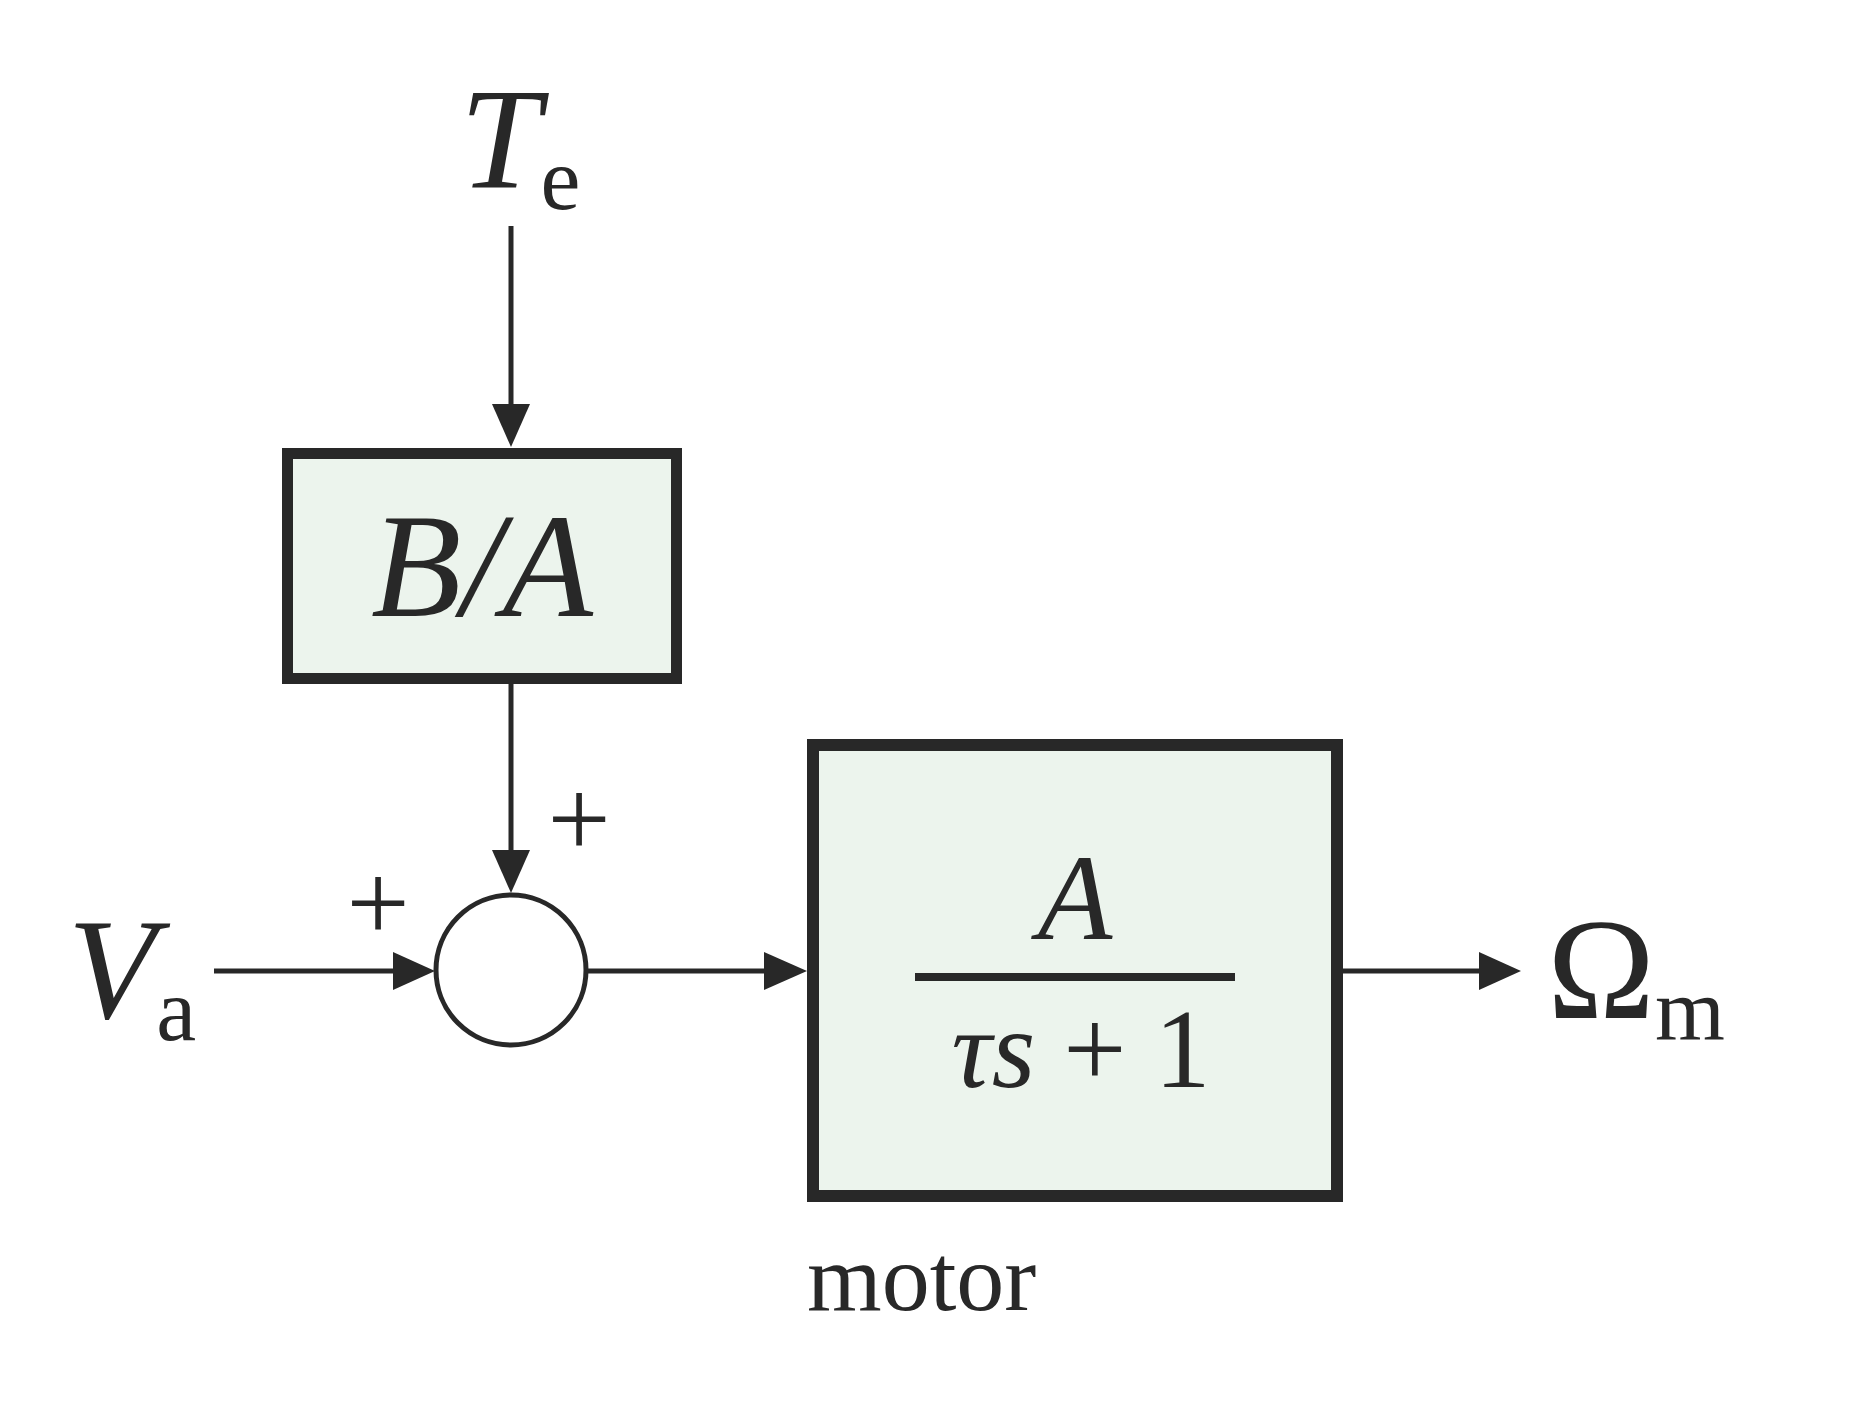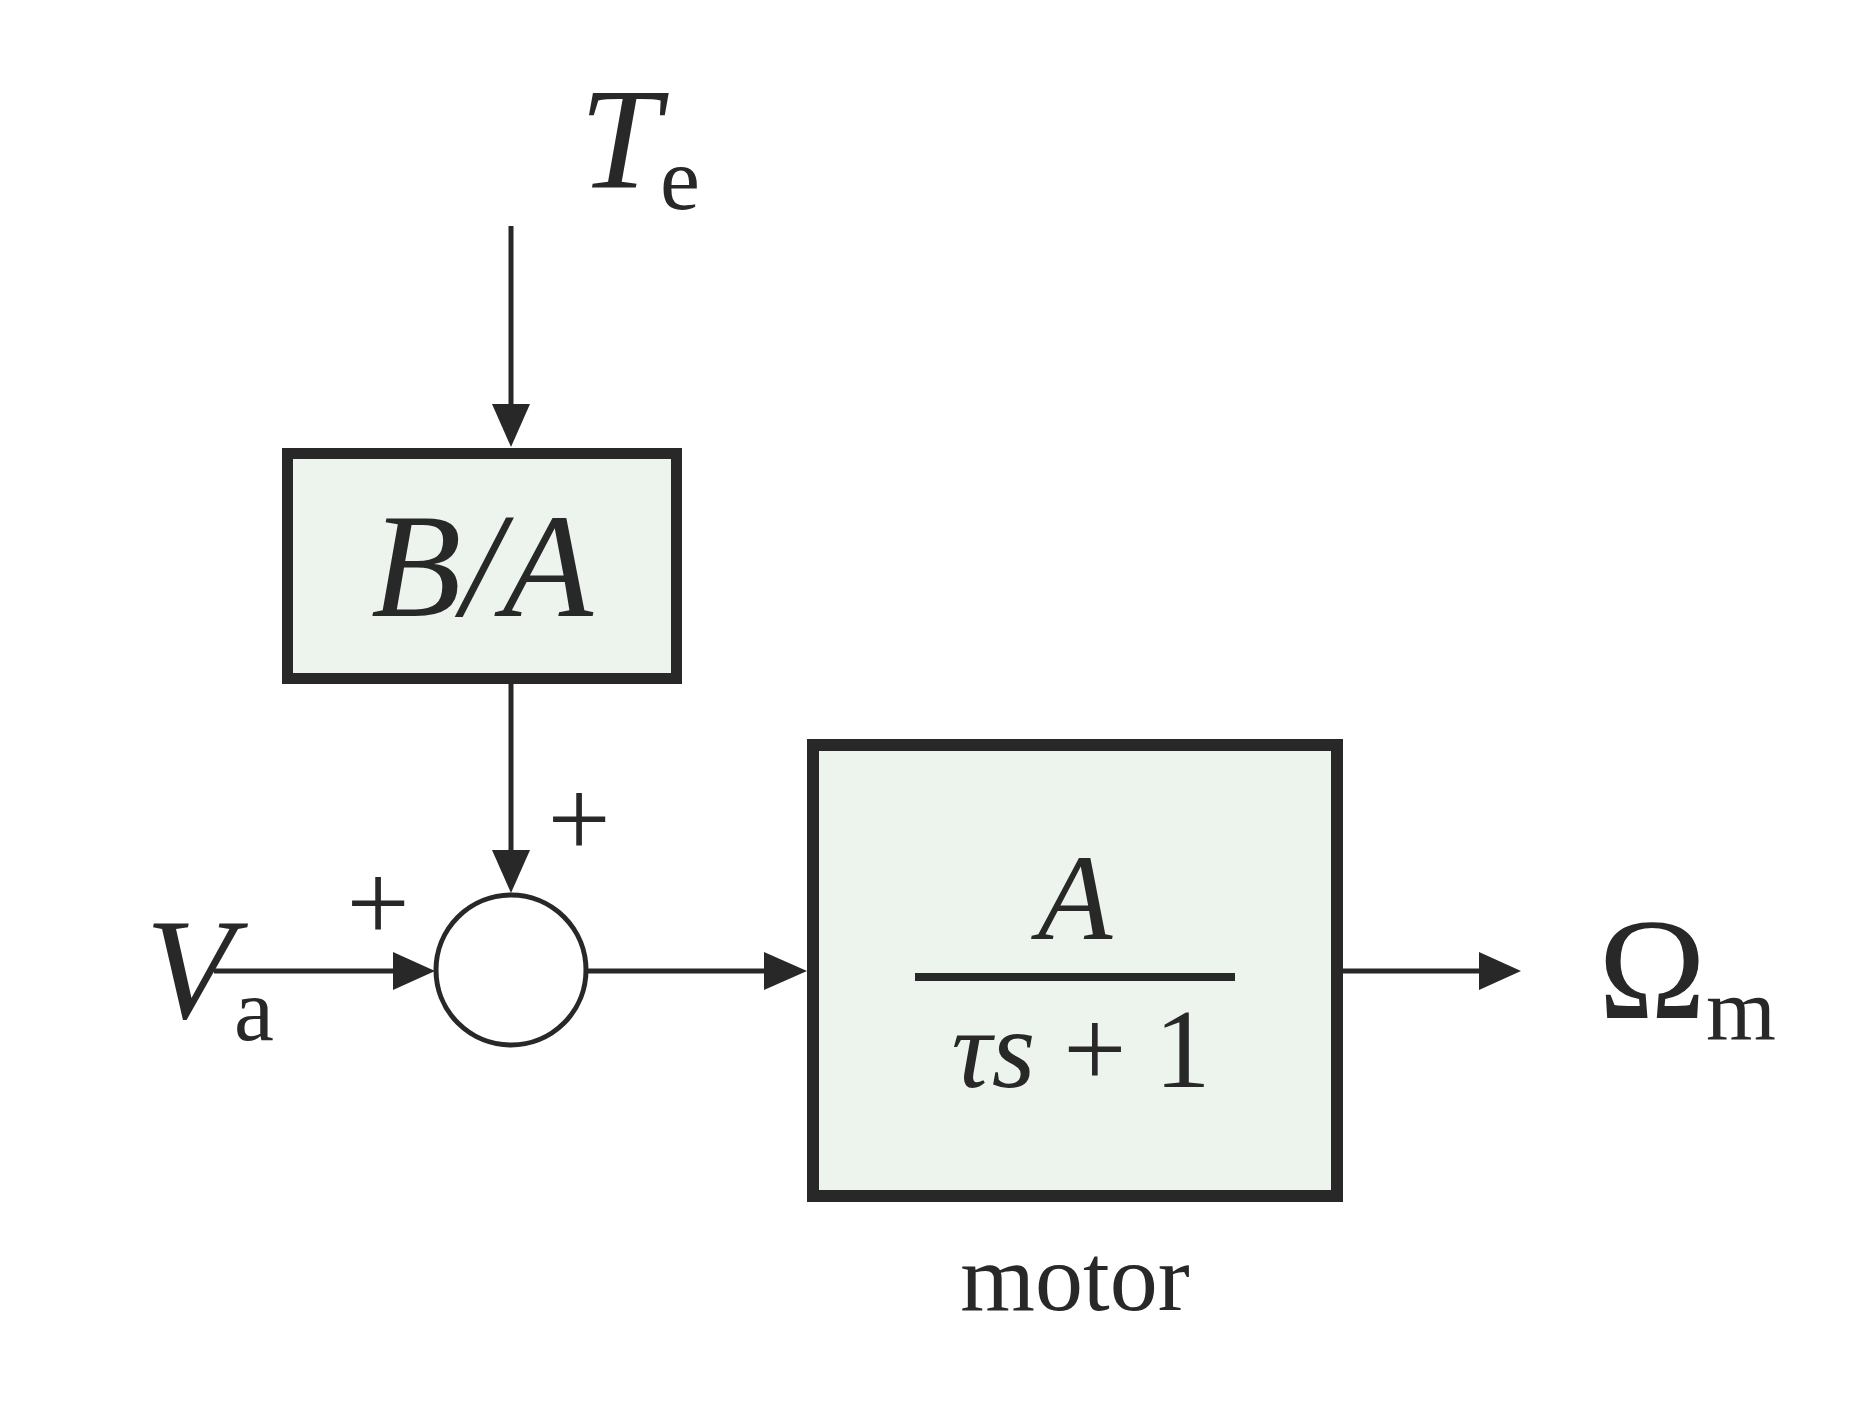--- a/index.html
+++ b/index.html
@@ -44,46 +44,46 @@
   .fraction { display: flex; flex-direction: column; align-items: center; }
   .frac-num { font-size: 122px; line-height: 1; font-style: italic; }
   .frac-bar { width: 320px; height: 8px; background: var(--ink); margin: 14px 0 12px 0; }
   .frac-den { font-size: 112px; line-height: 1; white-space: pre; }
   .frac-den .it { font-style: italic; margin-left: 12px; }
 
   .sig-label {
     position: absolute;
     display: flex;
     align-items: center;
-    justify-content: flex-end;
+    justify-content: center;
     line-height: 1;
     font-size: 145px;
   }
   .sig-label .sub {
     font-size: 0.62em;
     vertical-align: -0.24em;
     font-style: normal;
   }
   .te-label    { left: 340px;  top: 40px;  width: 360px; height: 210px; }
-  .va-label    { left: 14px;   top: 878px; width: 260px; height: 195px; }
+  .va-label    { left: 2px;   top: 878px; width: 260px; height: 195px; }
   .omega-label { left: 1496px; top: 878px; width: 280px; height: 195px; }
 
   .plus {
     position: absolute;
     width: 130px; height: 130px;
     display: flex; align-items: center; justify-content: center;
     font-size: 112px; line-height: 1;
   }
   .plus-top  { left: 514px; top: 754px; }
   .plus-left { left: 313px; top: 838px; }
 
   .motor-caption {
     position: absolute;
     left: 807px; top: 1230px; width: 536px;
-    text-align: center;
+    text-align: left;
     font-size: 96px; line-height: 1;
   }
 </style>
 </head>
 <body>
 
 <div class="stage">
 
   <svg class="wires" viewBox="0 0 1867 1409">
 

